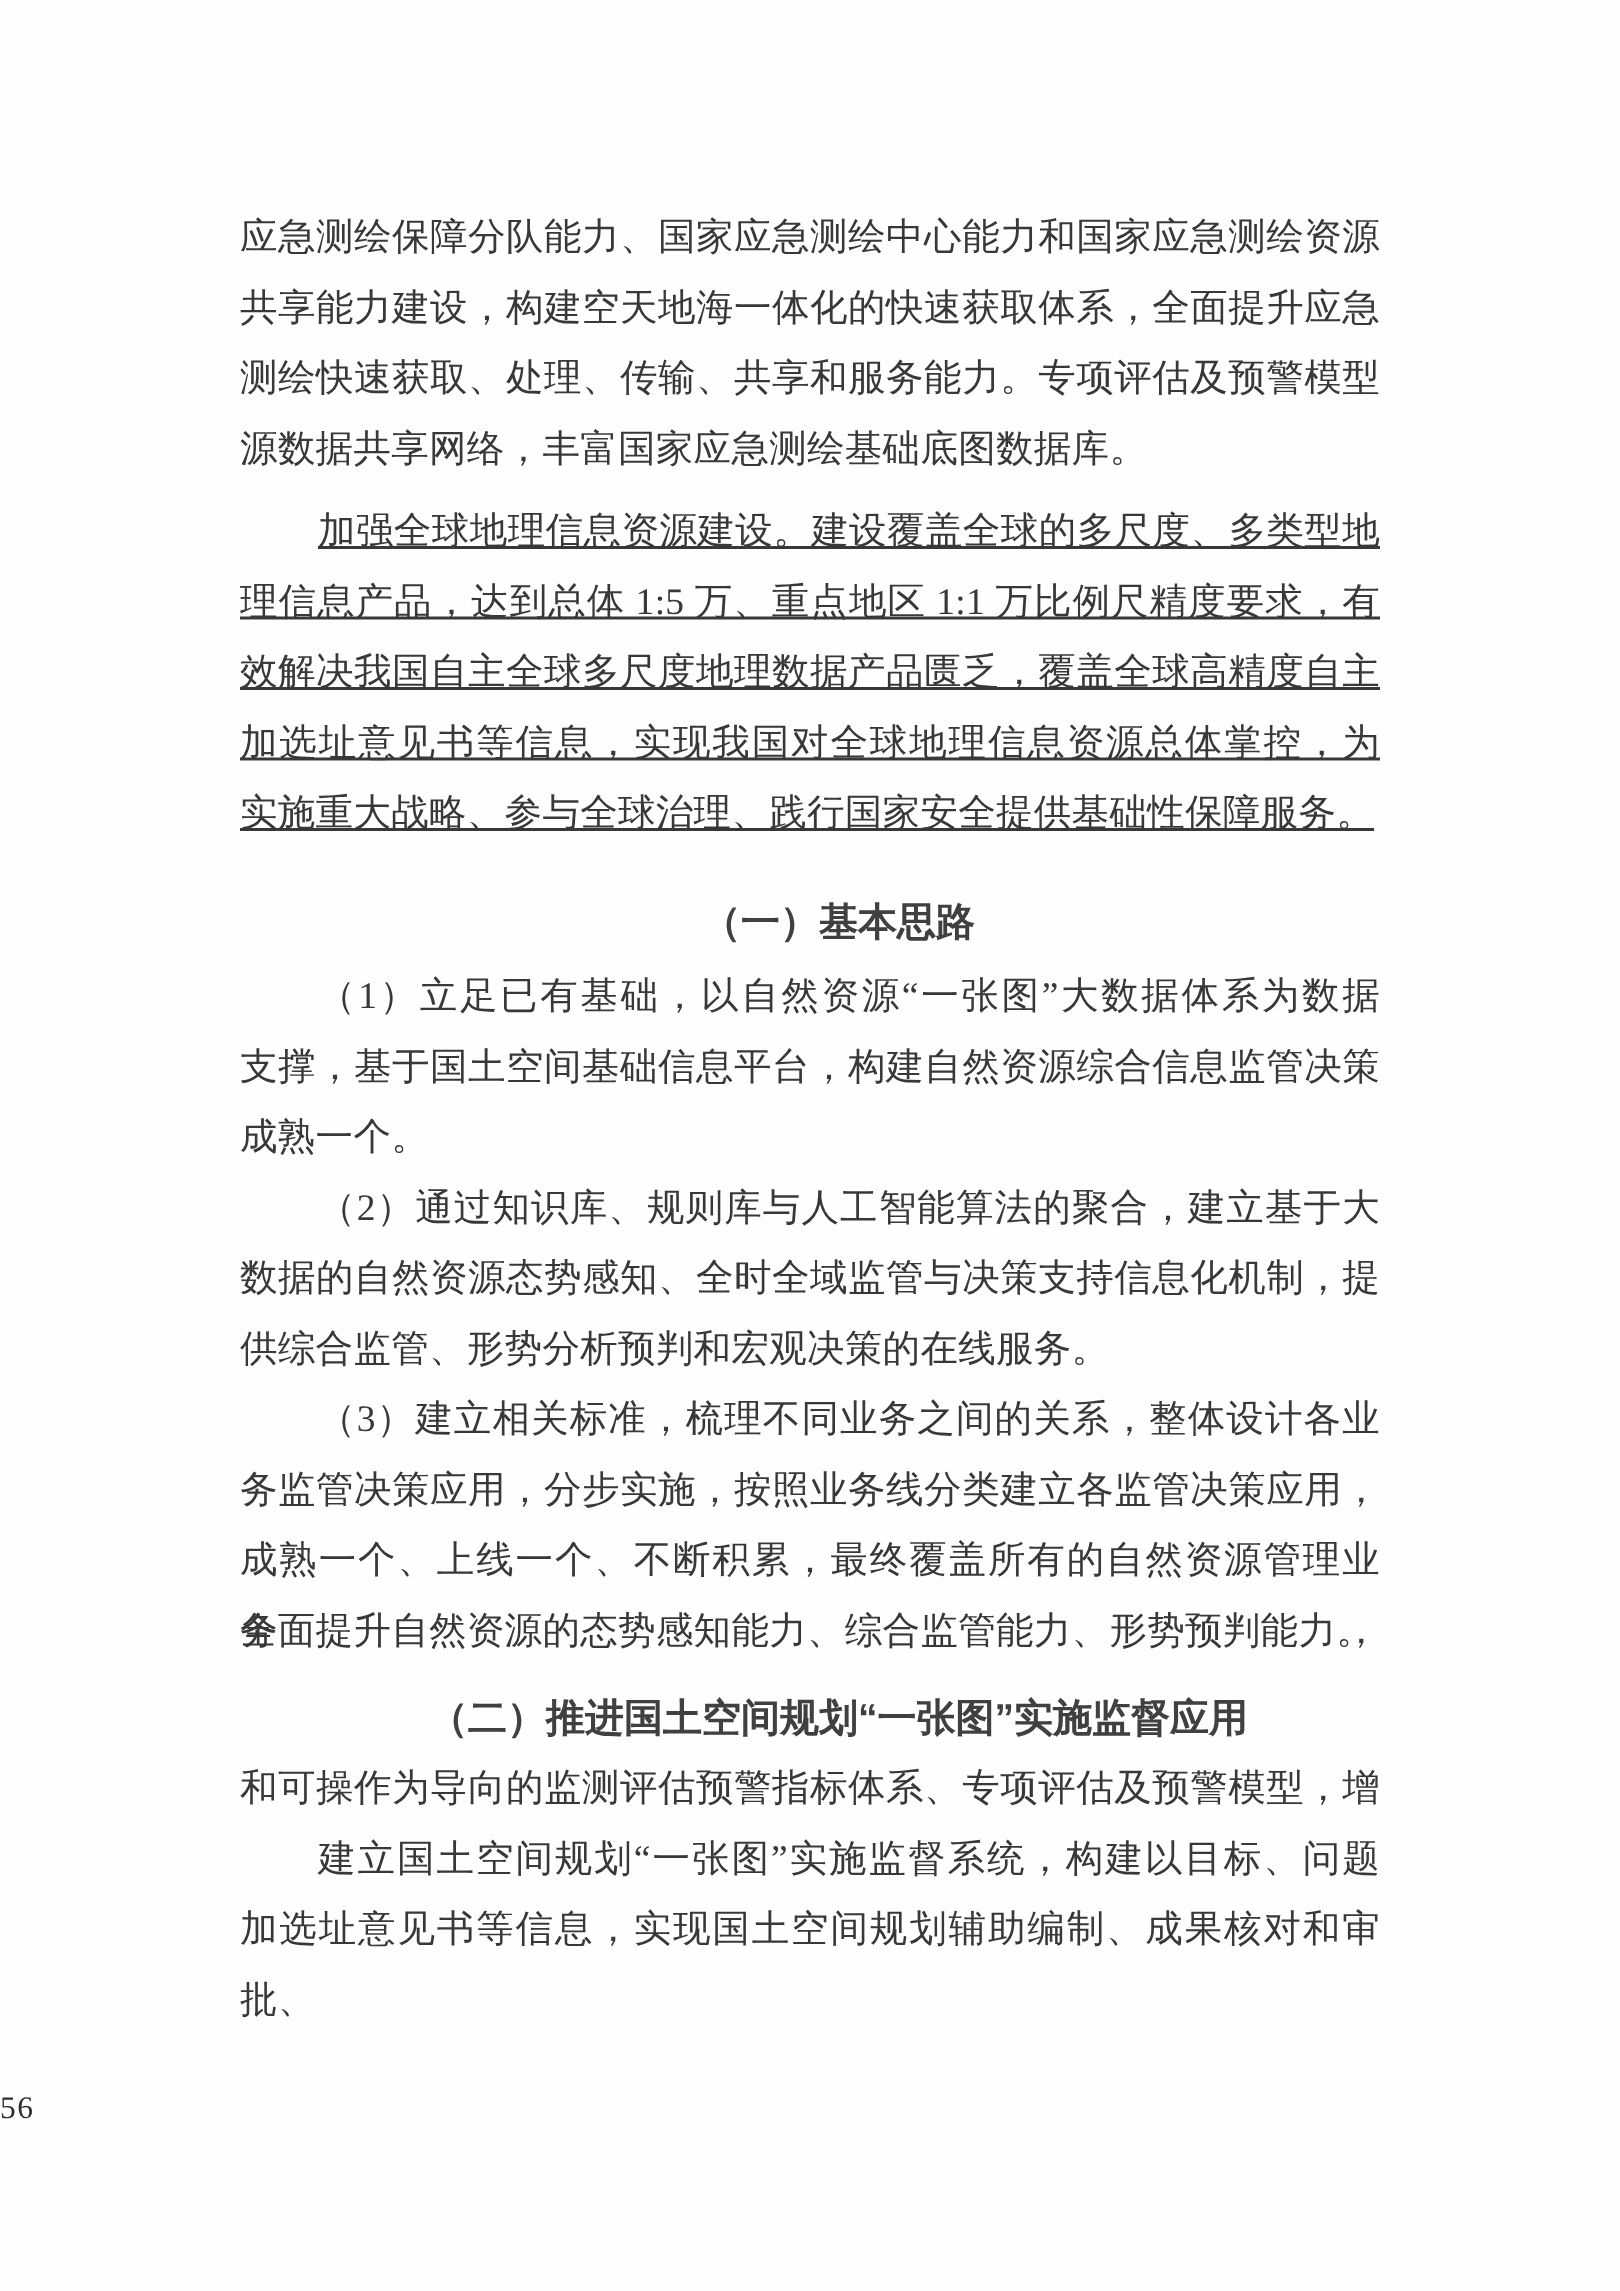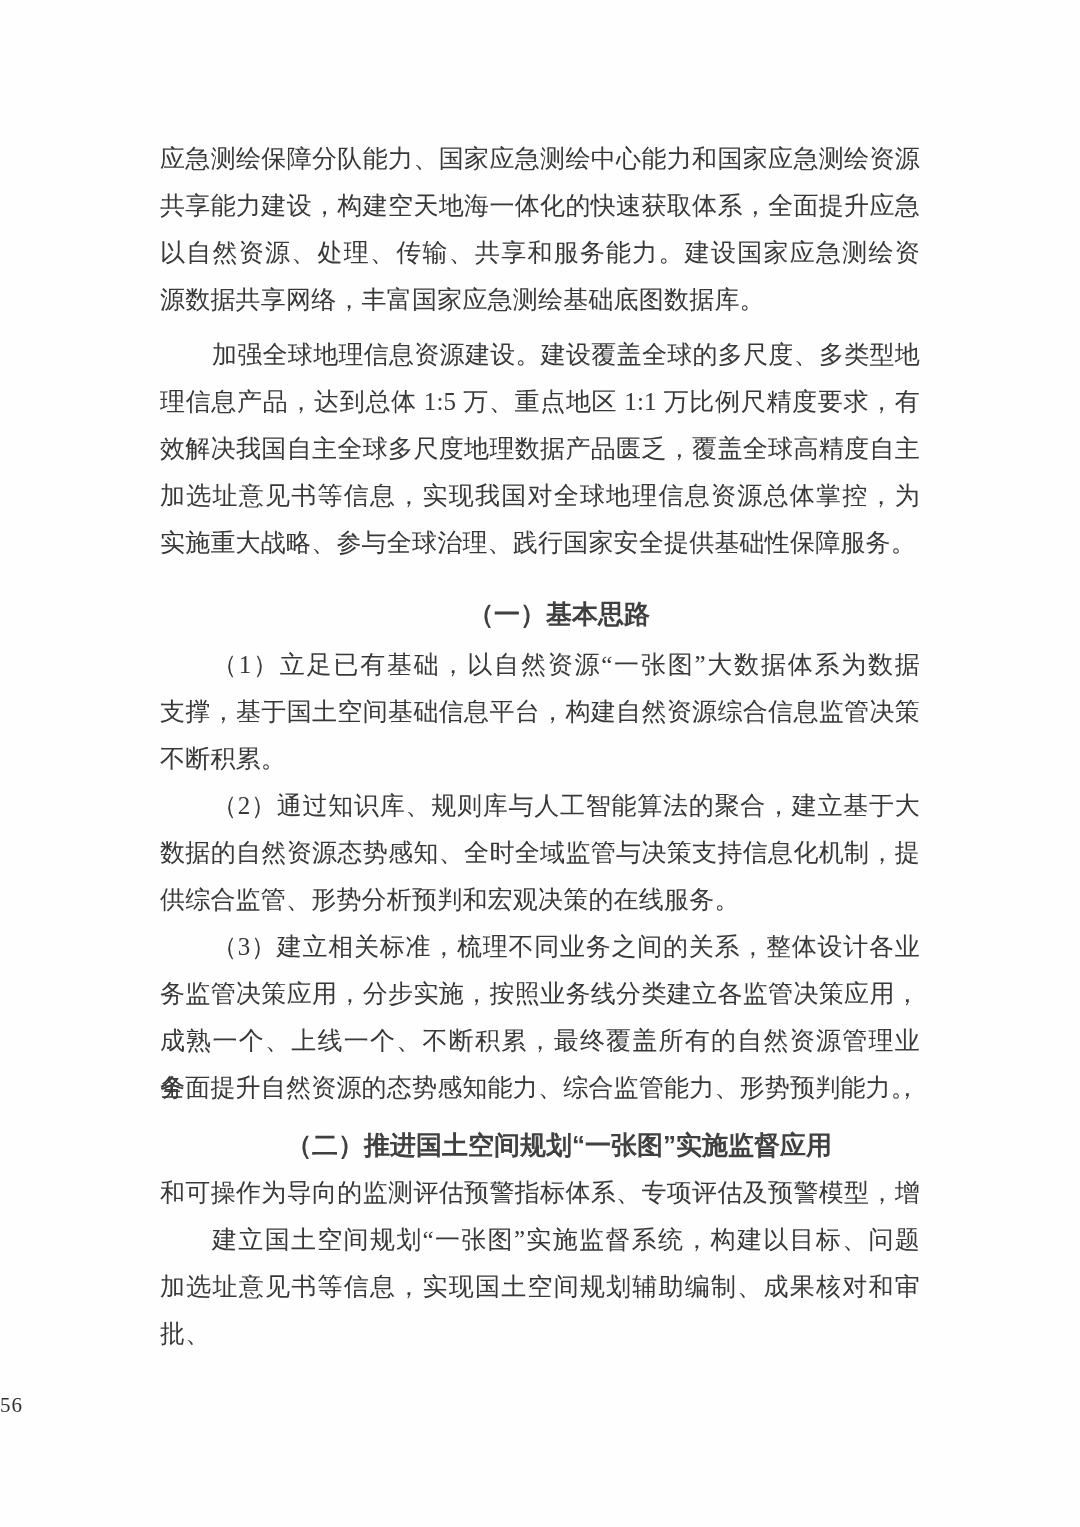--- a/index.html
+++ b/index.html
@@ -52,21 +52,21 @@
     height: 48px;
     font-family: "Liberation Sans", "DejaVu Sans", sans-serif;
     font-weight: 700;
     font-size: 26px;
     line-height: 48px;
     color: #404040;
     text-align: center;
   }
   .mt-24 { margin-top: 24px; }
   .mt-10 { margin-top: 10px; }
-  .mt-8  { margin-top: 8px; }
+  .mt-8  { margin-top: 8px; text-decoration: underline; }
   .mt-3  { margin-top: 3px; }
   .page-number {
     position: absolute;
     top: 1390px;
     left: 0;
     width: 100%;
     height: 30px;
     line-height: 30px;
     text-align: left;
     font-size: 21px;
@@ -77,39 +77,39 @@
 </style>
 </head>
 <body>
 
 <div class="page">
   <div class="content">
 
     <div class="para">
       <div class="line">应急测绘保障分队能力、国家应急测绘中心能力和国家应急测绘资源</div>
       <div class="line">共享能力建设，构建空天地海一体化的快速获取体系，全面提升应急</div>
-      <div class="line">以自然资源、处理、传输、共享和服务能力。建设国家应急测绘资</div>
+      <div class="line">测绘快速获取、处理、传输、共享和服务能力。专项评估及预警模型</div>
       <div class="line last">源数据共享网络，丰富国家应急测绘基础底图数据库。</div>
     </div>
 
     <div class="para mt-8">
       <div class="line indent">加强全球地理信息资源建设。建设覆盖全球的多尺度、多类型地</div>
       <div class="line">理信息产品，达到总体 1:5 万、重点地区 1:1 万比例尺精度要求，有</div>
       <div class="line">效解决我国自主全球多尺度地理数据产品匮乏，覆盖全球高精度自主</div>
       <div class="line">加选址意见书等信息，实现我国对全球地理信息资源总体掌控，为</div>
       <div class="line last">实施重大战略、参与全球治理、践行国家安全提供基础性保障服务。</div>
     </div>
 
 
     <div class="h-section mt-24">（一）基本思路</div>
 
     <div class="para mt-3">
       <div class="line indent">（1）立足已有基础，以自然资源“一张图”大数据体系为数据</div>
       <div class="line">支撑，基于国土空间基础信息平台，构建自然资源综合信息监管决策</div>
-      <div class="line last">不断积累。</div>
+      <div class="line last">成熟一个。</div>
     </div>
 
     <div class="para">
       <div class="line indent">（2）通过知识库、规则库与人工智能算法的聚合，建立基于大</div>
       <div class="line">数据的自然资源态势感知、全时全域监管与决策支持信息化机制，提</div>
       <div class="line last">供综合监管、形势分析预判和宏观决策的在线服务。</div>
     </div>
 
     <div class="para">
       <div class="line indent">（3）建立相关标准，梳理不同业务之间的关系，整体设计各业</div>

